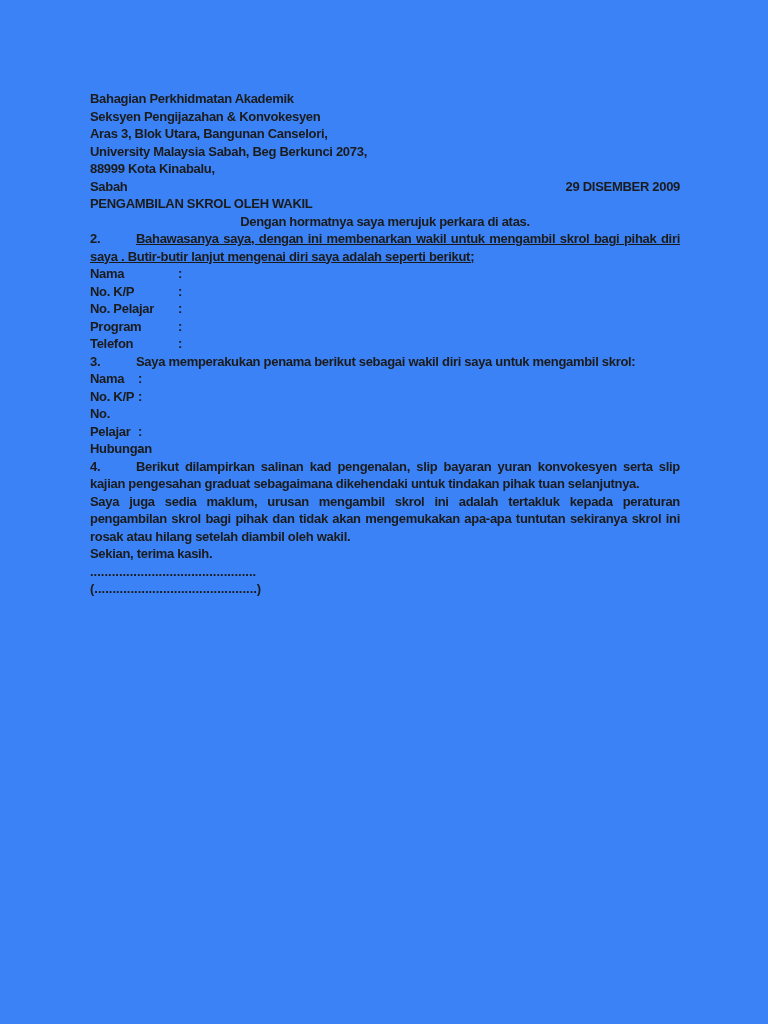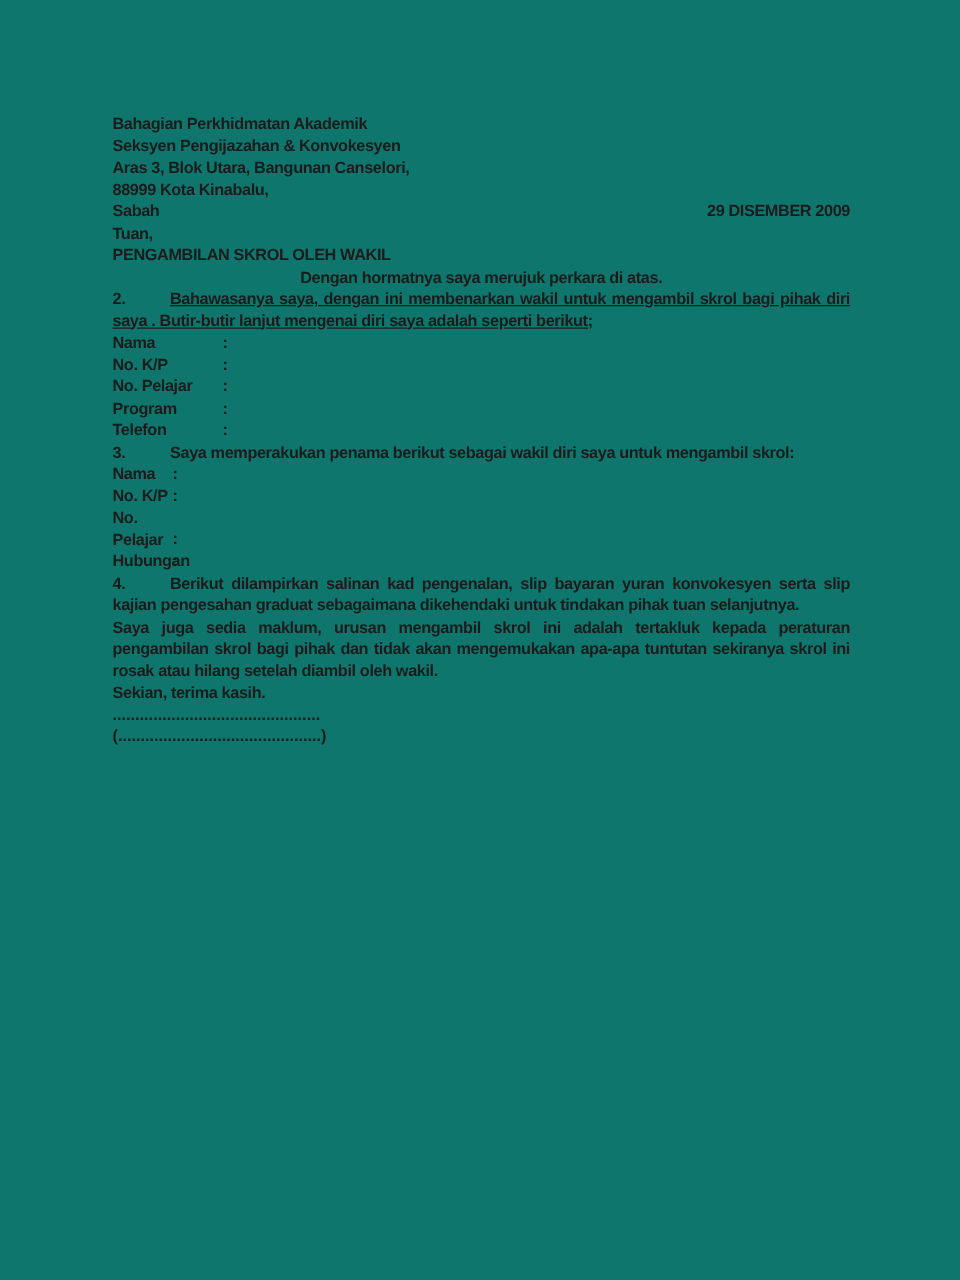--- a/index.html
+++ b/index.html
@@ -11,21 +11,21 @@
     width: 768px;
     height: 1024px;
     overflow: hidden;
     font-family: "Liberation Sans", sans-serif;
     color: #1b1b1b;
   }
   .page {
     box-sizing: border-box;
     width: 768px;
     height: 1024px;
-    background: #0f766e;
+    background: #3b82f6;
     padding: 90px 88px 0 90px;
     font-size: 13px;
     line-height: 17.5px;
     font-weight: 700;
     letter-spacing: -0.3px;
   }
   .page p, .page div {
     margin: 0;
     padding: 0;
   }
@@ -68,28 +68,28 @@
 </style>
 </head>
 <body>
 
 <div class="page">
 
   <div>
     <div class="addr-line">Bahagian Perkhidmatan Akademik</div>
     <div class="addr-line">Seksyen Pengijazahan &amp; Konvokesyen</div>
     <div class="addr-line">Aras 3, Blok Utara, Bangunan Canselori,</div>
+    <div class="addr-line">University Malaysia Sabah, Beg Berkunci 2073,</div>
     <div class="addr-line">88999 Kota Kinabalu,</div>
     <div class="addr-last">
       <span>Sabah</span>
       <span>29 DISEMBER 2009</span>
     </div>
   </div>
 
-  <p class="salutation">Tuan,</p>
 
   <p class="subject">PENGAMBILAN SKROL OLEH WAKIL</p>
 
   <p class="intro">Dengan hormatnya saya merujuk perkara di atas.</p>
 
   <p class="numbered p2"><span class="num">2.</span><span>Bahawasanya saya, dengan ini membenarkan wakil untuk mengambil skrol bagi pihak diri saya . Butir-butir lanjut mengenai diri saya adalah seperti berikut;</span></p>
 
   <div class="fields1">
     <div><span class="field-label-wide">Nama</span><span>:</span></div>
     <div><span class="field-label-wide">No. K/P</span><span>:</span></div>

